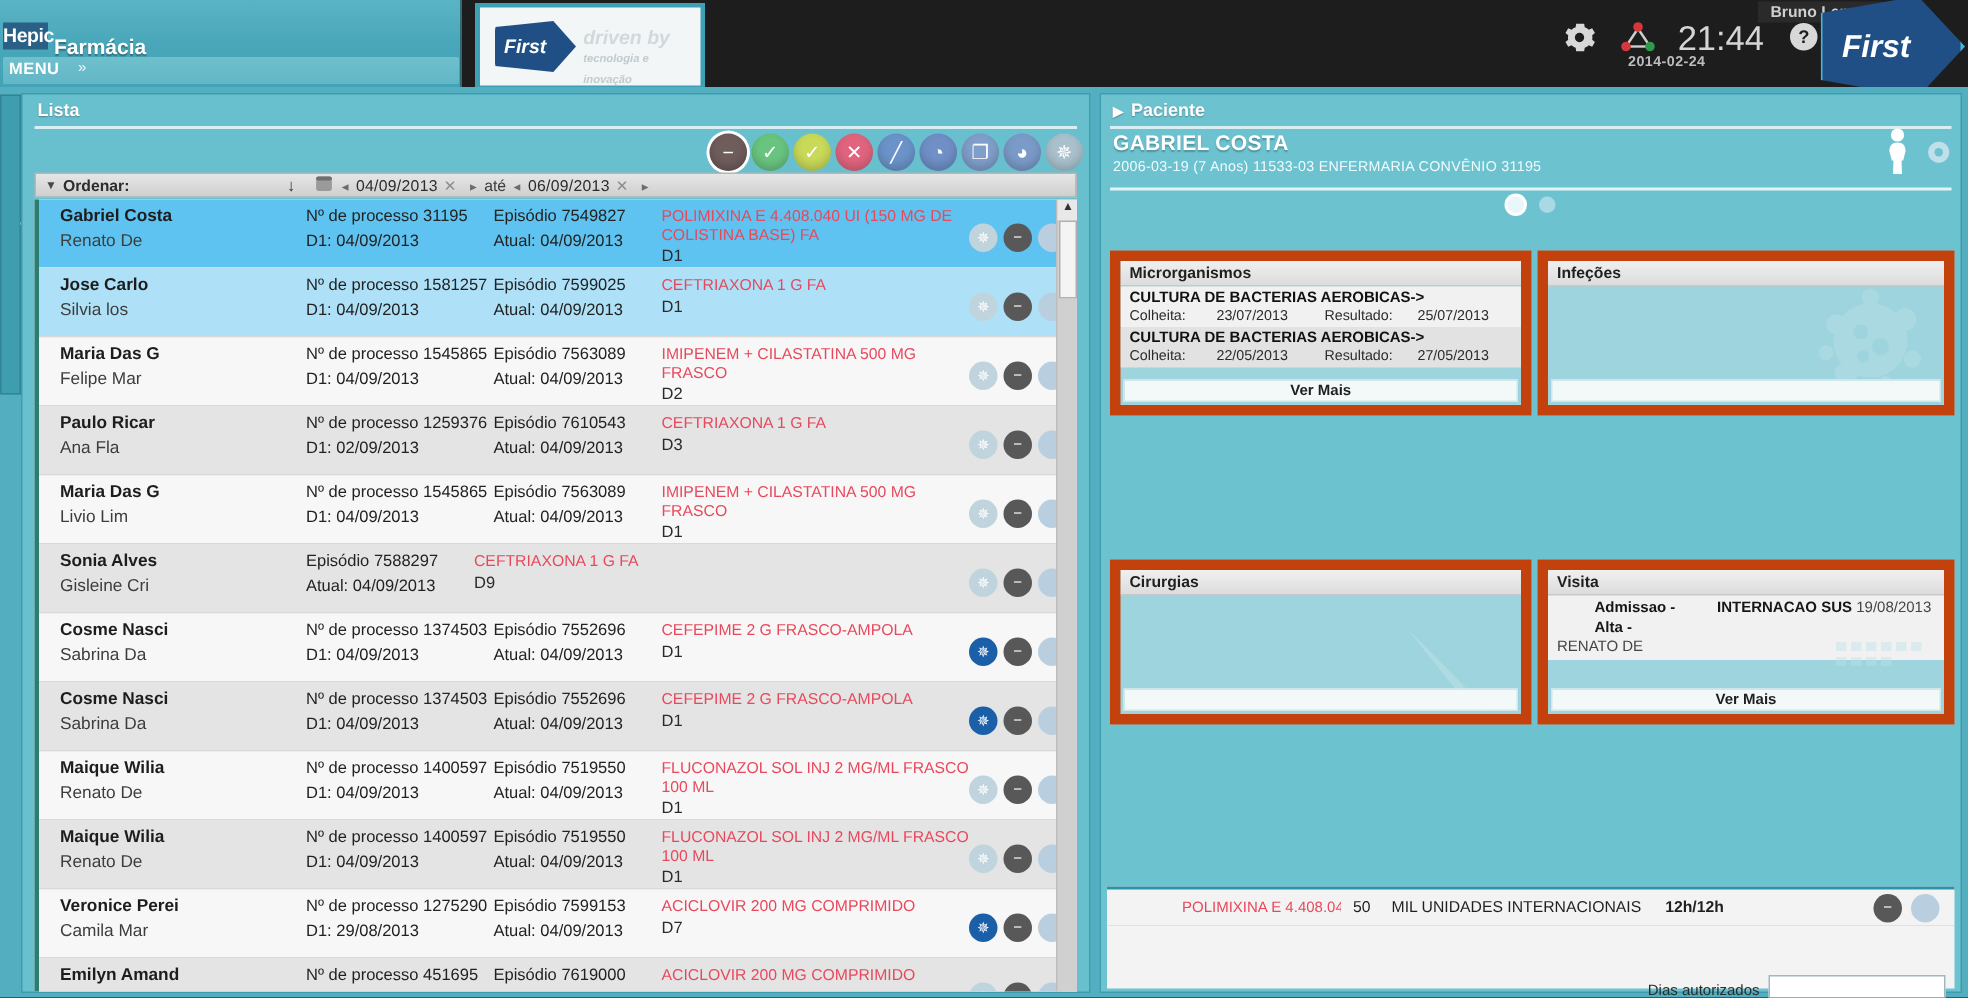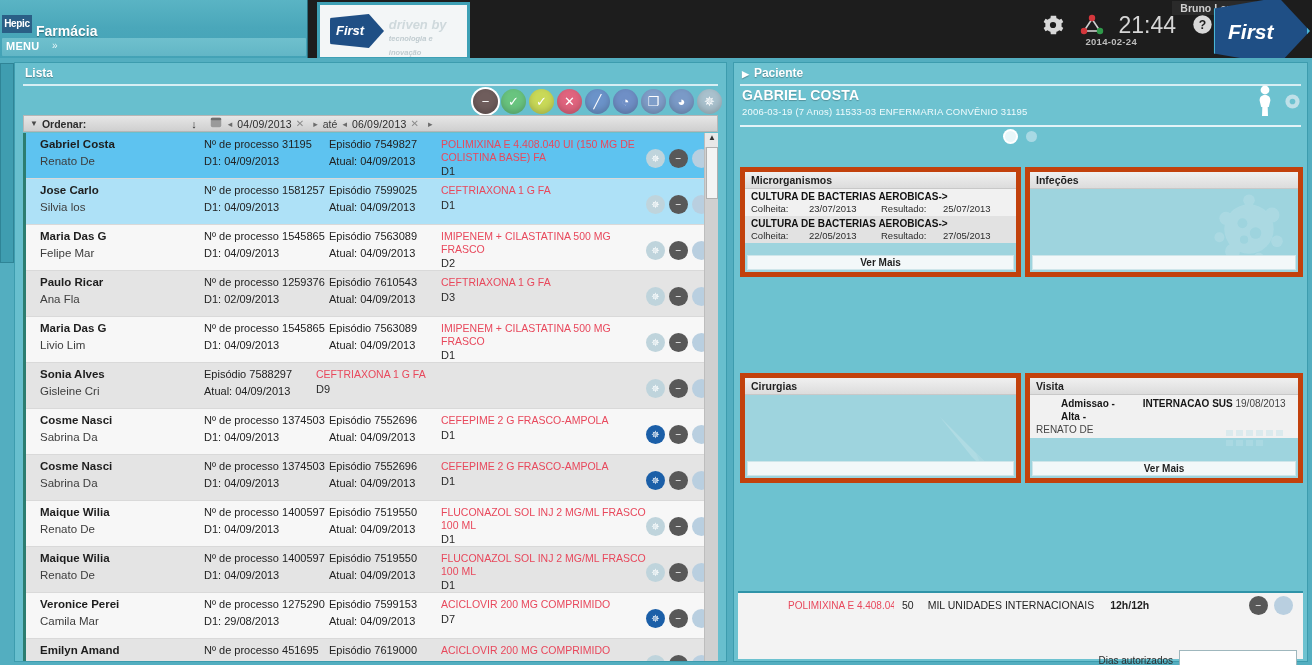--- a/index.html
+++ b/index.html
@@ -15,21 +15,21 @@
     position: absolute; left: 0; top: 0; width: 1312px; height: 58px;
     background: #1d1d1d;
   }
   .app-title-block {
     position: absolute; left: 0; top: 0; width: 308px; height: 58px;
     background: linear-gradient(180deg, #5ab4c4 0%, #4aa7ba 48%, #43a2b6 100%);
     border-right: 1px solid #2a6d7c;
   }
   .hepic-logo {
     position: absolute; left: 2px; top: 15px; width: 30px; height: 18px;
-    background: #2a5f86; color: #fff; font-size: 10px; font-weight: bold;
+    background: #2a5f86; color: #fff; font-size: 13px; font-weight: bold;
     text-align: center; line-height: 18px; letter-spacing: -0.3px;
   }
   .app-title {
     position: absolute; left: 36px; top: 3px;
     font-size: 14px; font-weight: bold; color: #ffffff;
     text-shadow: 0 1px 1px rgba(0,0,0,.35);
     margin-top: 20px;
   }
   .app-subtitle {
     position: absolute; left: 36px; top: 38px;
@@ -239,21 +239,21 @@
     gap: 8px; align-items: center; }
   .pt-rule { position: absolute; left: 6px; top: 62px; right: 6px; height: 2px;
     background: #e3f3f7; }
   .dots { position: absolute; left: 0; right: 0; top: 68px;
     display: flex; justify-content: center; gap: 10px; }
   .dot { width: 11px; height: 11px; border-radius: 50%; background: #a8d9e4; }
   .dot.active { background: #e9f7fa; box-shadow: 0 0 0 2px #ffffff; }
 
   .card {
     position: absolute; background: #9ed4de;
-    border: 5px solid #c2410c; overflow: hidden;
+    border: 7px solid #c2410c; overflow: hidden;
   }
   .card-hd {
     height: 17px; background: linear-gradient(180deg,#f0f0f0 0%,#dcdcdc 100%);
     font-size: 10.5px; font-weight: bold; color: #1f1f1f;
     padding: 2px 0 0 6px; border-bottom: 1px solid #c8c8c8;
   }
   .card-body { position: relative; height: calc(100% - 17px); }
   .card-rows { background: #f1f1f1; }
   .cr-title { font-size: 10px; font-weight: bold; color: #111;
     padding: 2px 0 0 6px; }

